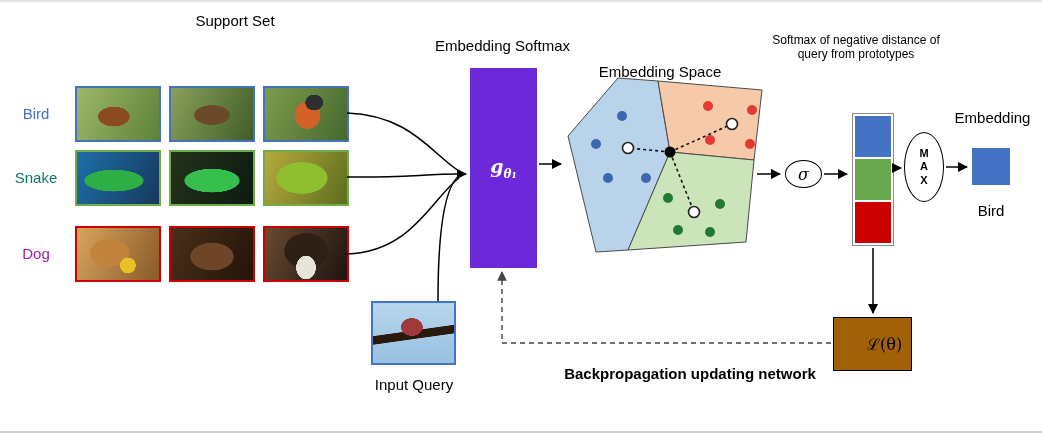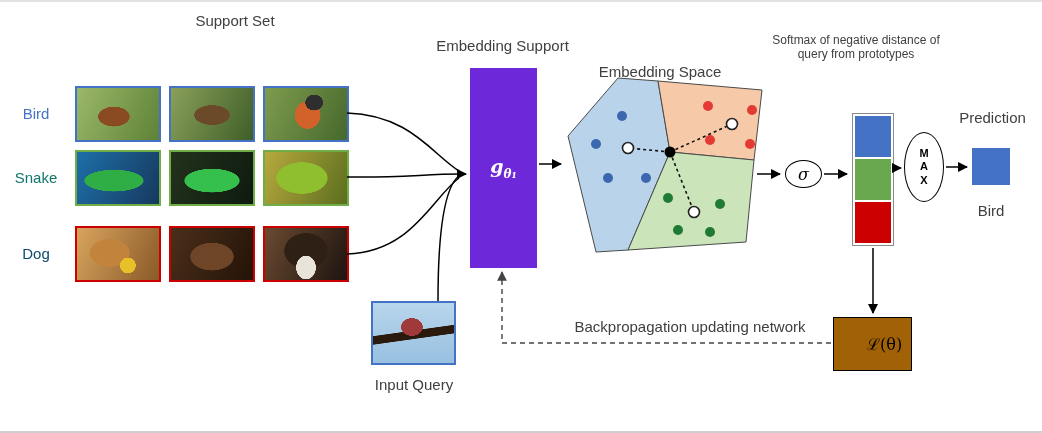--- a/index.html
+++ b/index.html
@@ -1,21 +1,21 @@
 <!DOCTYPE html>
 <html><head>
 <meta charset="utf-8">
 <style>
   * { margin:0; padding:0; box-sizing:border-box; }
   html,body { background:#ffffff; }
   body { font-family:"Liberation Sans", sans-serif; }
   .canvas { position:relative; width:1042px; height:433px; background:#fff;
             border-top:2px solid #e2e2e2; border-bottom:2px solid #cfcfcf; overflow:hidden; }
   .abs { position:absolute; }
-  .lbl { font-size:15px; color:#404040; line-height:1.15; }
+  .lbl { font-size:15px; color:#000000; line-height:1.15; }
   .center { text-align:center; }
 
   
   .srow { display:flex; gap:8px; left:75px; }
   .ph { width:86px; height:56px; border:2px solid #888; flex:0 0 auto; }
   .ph.bird  { border-color:#4472c4; }
   .ph.snake { border-color:#70ad47; }
   .ph.dog   { border-color:#cc0000; }
   .b1 { background: radial-gradient(ellipse 16px 10px at 45% 55%, #8a4a22 97%, transparent),
         linear-gradient(115deg,#9cb86a 0%,#5e8236 100%); }
@@ -70,55 +70,55 @@
 
   
   .predbox { left:972px; top:146px; width:38px; height:37px; background:#4472c4; }
 
   
   .lossbox { left:833px; top:315px; width:79px; height:54px; border:1.6px solid #000; background:#a16207;
              display:flex; align-items:center; justify-content:center;
              font-family:"DejaVu Serif", serif; font-size:16px;padding-left:24px; }
 
   .rowlbl { width:62px; text-align:center; font-weight:400; }
-  .bold { font-weight:normal; }
+  .bold { font-weight:bold;margin-top:47px; }
   svg { display:block; }
   .overlay { left:0; top:0; pointer-events:none; }
 </style>
 </head>
 <body>
 
 <div class="canvas">
 
   <div class="abs lbl center" style="left:170px; top:10px; width:130px;">Support Set</div>
 
   <div class="abs lbl rowlbl" style="left:5px; top:103px; color:#4472c4;">Bird</div>
   <div class="abs lbl rowlbl" style="left:5px; top:167px; color:#0f766e;">Snake</div>
-  <div class="abs lbl rowlbl" style="left:5px; top:243px; color:#0c4a6e;">Dog</div>
+  <div class="abs lbl rowlbl" style="left:5px; top:243px; color:#a21caf;">Dog</div>
 
   <div class="abs srow" style="top:84px;">
     <div class="ph bird b1"></div>
     <div class="ph bird b2"></div>
     <div class="ph bird b3"></div>
   </div>
   <div class="abs srow" style="top:148px;">
     <div class="ph snake s1"></div>
     <div class="ph snake s2"></div>
     <div class="ph snake s3"></div>
   </div>
   <div class="abs srow" style="top:224px;">
     <div class="ph dog d1"></div>
     <div class="ph dog d2"></div>
     <div class="ph dog d3"></div>
   </div>
 
   <div class="abs qph"></div>
   <div class="abs lbl center" style="left:368px; top:374px; width:92px;">Input Query</div>
 
-  <div class="abs lbl center" style="left:420px; top:35px; width:165px;">Embedding Support</div>
+  <div class="abs lbl center" style="left:420px; top:35px; width:165px;">Embedding Softmax</div>
   <div class="abs gblock">
     <span class="gsym"><i>g</i><sub>θ₁</sub></span>
   </div>
 
   <div class="abs lbl center" style="left:585px; top:53px; width:150px;margin-top:8px;">Embedding Space</div>
 
   <svg class="abs" style="left:566px; top:72px;" width="200" height="182" viewBox="0 0 200 182">
     <polygon points="2,62 52,4 92,7 104,78 62,176 30,178" fill="#b9d3ea" stroke="#4a4a4a" stroke-width="1"></polygon>
     <polygon points="92,7 196,16 188,86 104,78" fill="#f6c9a8" stroke="#4a4a4a" stroke-width="1"></polygon>
     <polygon points="104,78 188,86 180,168 62,176" fill="#cbe4ba" stroke="#4a4a4a" stroke-width="1"></polygon>
@@ -154,21 +154,21 @@
   <div class="abs bars">
     <div class="bar bird"></div>
     <div class="bar snake"></div>
     <div class="bar dog"></div>
   </div>
 
   <div class="abs ellipse maxnode">M
 A
 X</div>
 
-  <div class="abs lbl center" style="left:950px; top:107px; width:85px;">Prediction</div>
+  <div class="abs lbl center" style="left:950px; top:107px; width:85px;">Embedding</div>
   <div class="abs predbox"></div>
   <div class="abs lbl center" style="left:968px; top:200px; width:46px;">Bird</div>
 
   <div class="abs lossbox">ℒ(θ)</div>
 
   <div class="abs lbl center bold" style="left:540px; top:316px; width:300px;">Backpropagation updating network</div>
 
   <svg class="abs overlay" width="1042" height="433" viewBox="0 0 1042 433">
     <defs>
       <marker id="arw" viewBox="0 0 10 10" refX="9" refY="5" markerWidth="7" markerHeight="7" orient="auto-start-reverse">

